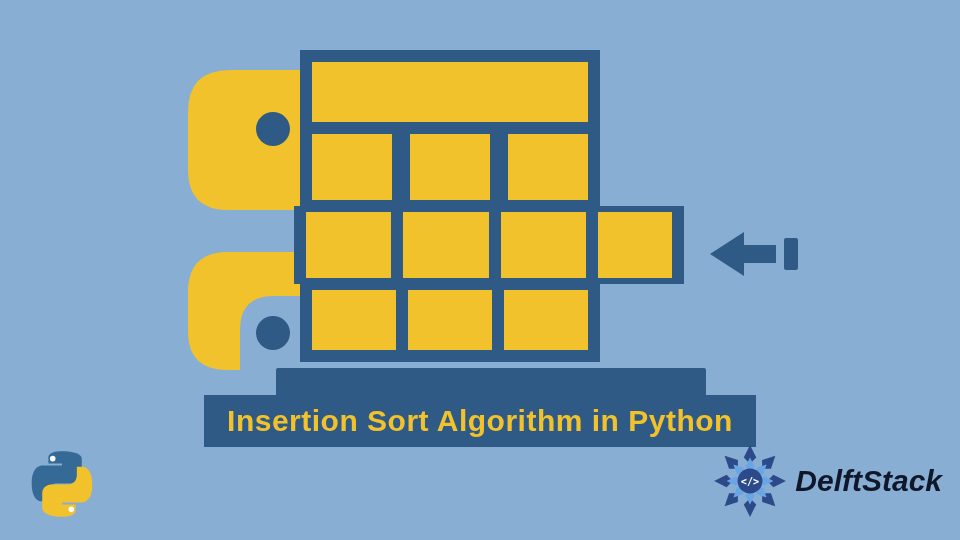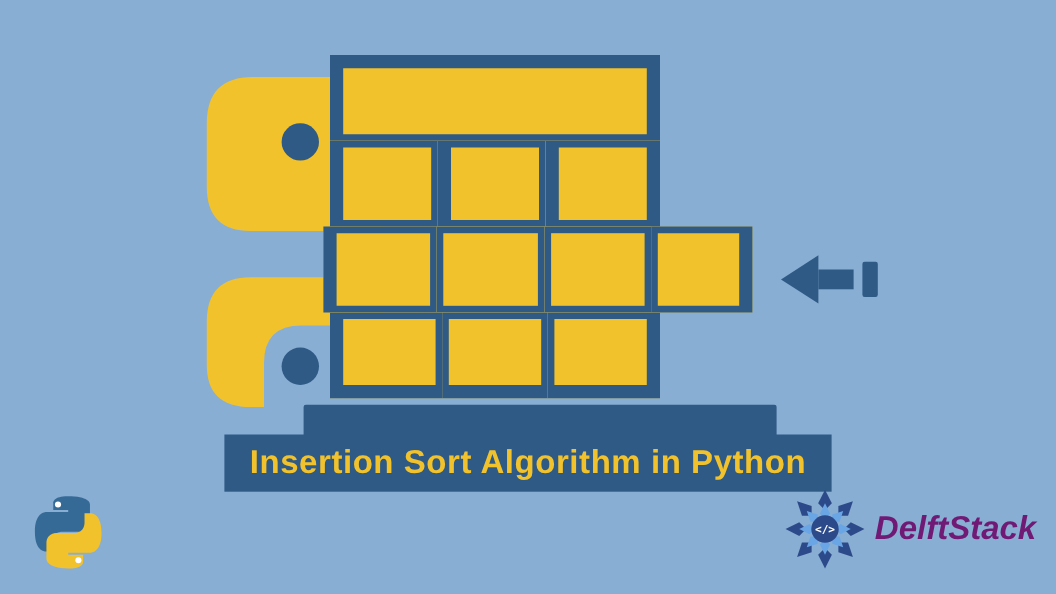--- a/index.html
+++ b/index.html
@@ -160,21 +160,21 @@
   .brand-mark {
     width: 78px;
     height: 78px;
     position: relative;
   }
   .brand-text {
     font-family: 'Segoe UI', Arial, sans-serif;
     font-size: 30px;
     font-style: italic;
     font-weight: 600;
-    color: #701a75;
+    color: #0f172a;
   }
 </style>
 </head>
 <body>
 
 <div class="canvas">
 
   <div class="illustration">
 
     <div class="python-shape">

